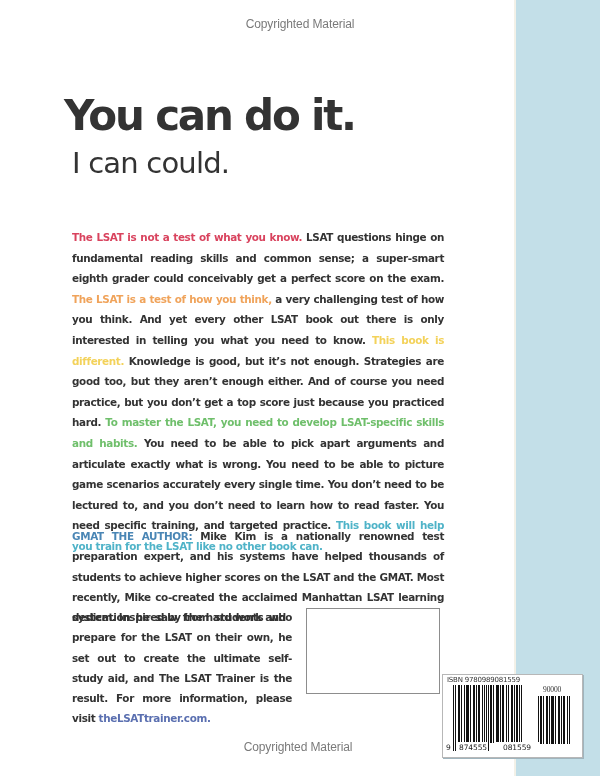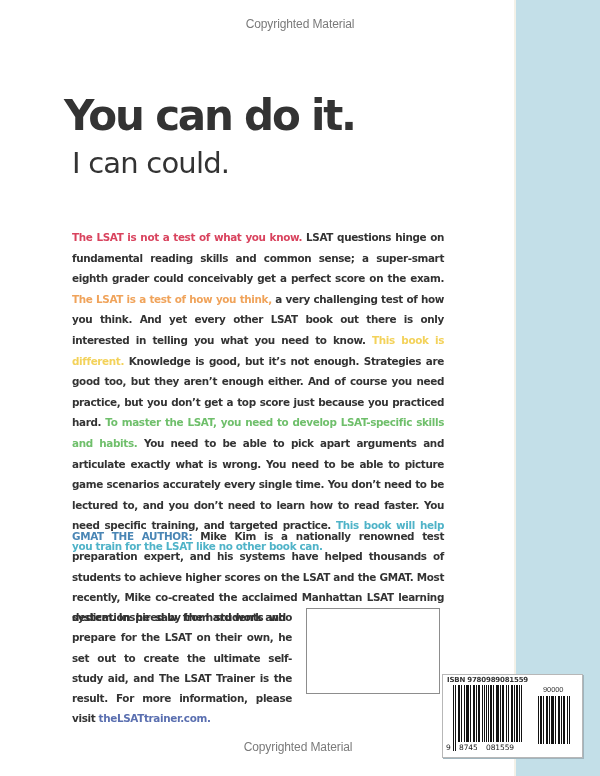--- a/index.html
+++ b/index.html
@@ -62,45 +62,45 @@
     }
 
     .barcode {
       position: absolute; left: 442px; top: 674px; width: 139px; height: 82px;
       background: #ffffff; border: 1px solid #b7b7b7;
       box-shadow: 1px 1px 0 #9fb4bd;
     }
     .isbn-label {
       position: absolute; left: 4px; top: 1px;
       font-family: "DejaVu Sans", sans-serif; font-size: 7px; color: #333;
-      letter-spacing: -0.2px; white-space: nowrap; font-weight: bold;
+      letter-spacing: -0.2px; white-space: nowrap;
     }
     .bars-main {
       position: absolute; left: 10px; top: 10px; width: 72px; height: 66px;
       display: flex; align-items: flex-start;
     }
     .bars-main .bar, .bars-supp .bar { background: #111; height: 100%; }
     .bars-main .gap, .bars-supp .gap { height: 100%; }
     .bars-supp {
       position: absolute; left: 95px; top: 21px; width: 37px; height: 48px;
       display: flex; align-items: flex-start;
     }
     .supp-label {
       position: absolute; left: 100px; top: 10px;
-      font-family: Liberation Sans, sans-serif; font-size: 7.5px; color: #333;
+      font-family: Liberation Serif, serif; font-size: 7.5px; color: #333;
       letter-spacing: -0.1px;
     }
     .digits {
       position: absolute; top: 67px; height: 12px; background: #fff;
       font-family: "DejaVu Sans", sans-serif; font-size: 7.5px; color: #222;
       letter-spacing: -0.1px; white-space: nowrap; line-height: 12px;
     }
     .d-first { left: 3px; }
     .d-left { left: 15px; padding: 0 1px; }
-    .d-right { left: 34px; padding: 0 9px; }
+    .d-right { left: 51px; padding: 0 9px; }
   </style>
 </head>
 <body>
 
 <div class="spine-edge"></div>
 <div class="spine"></div>
 
 <div class="copyright top">Copyrighted Material</div>
 
 <div class="headline">You can do it.</div>

